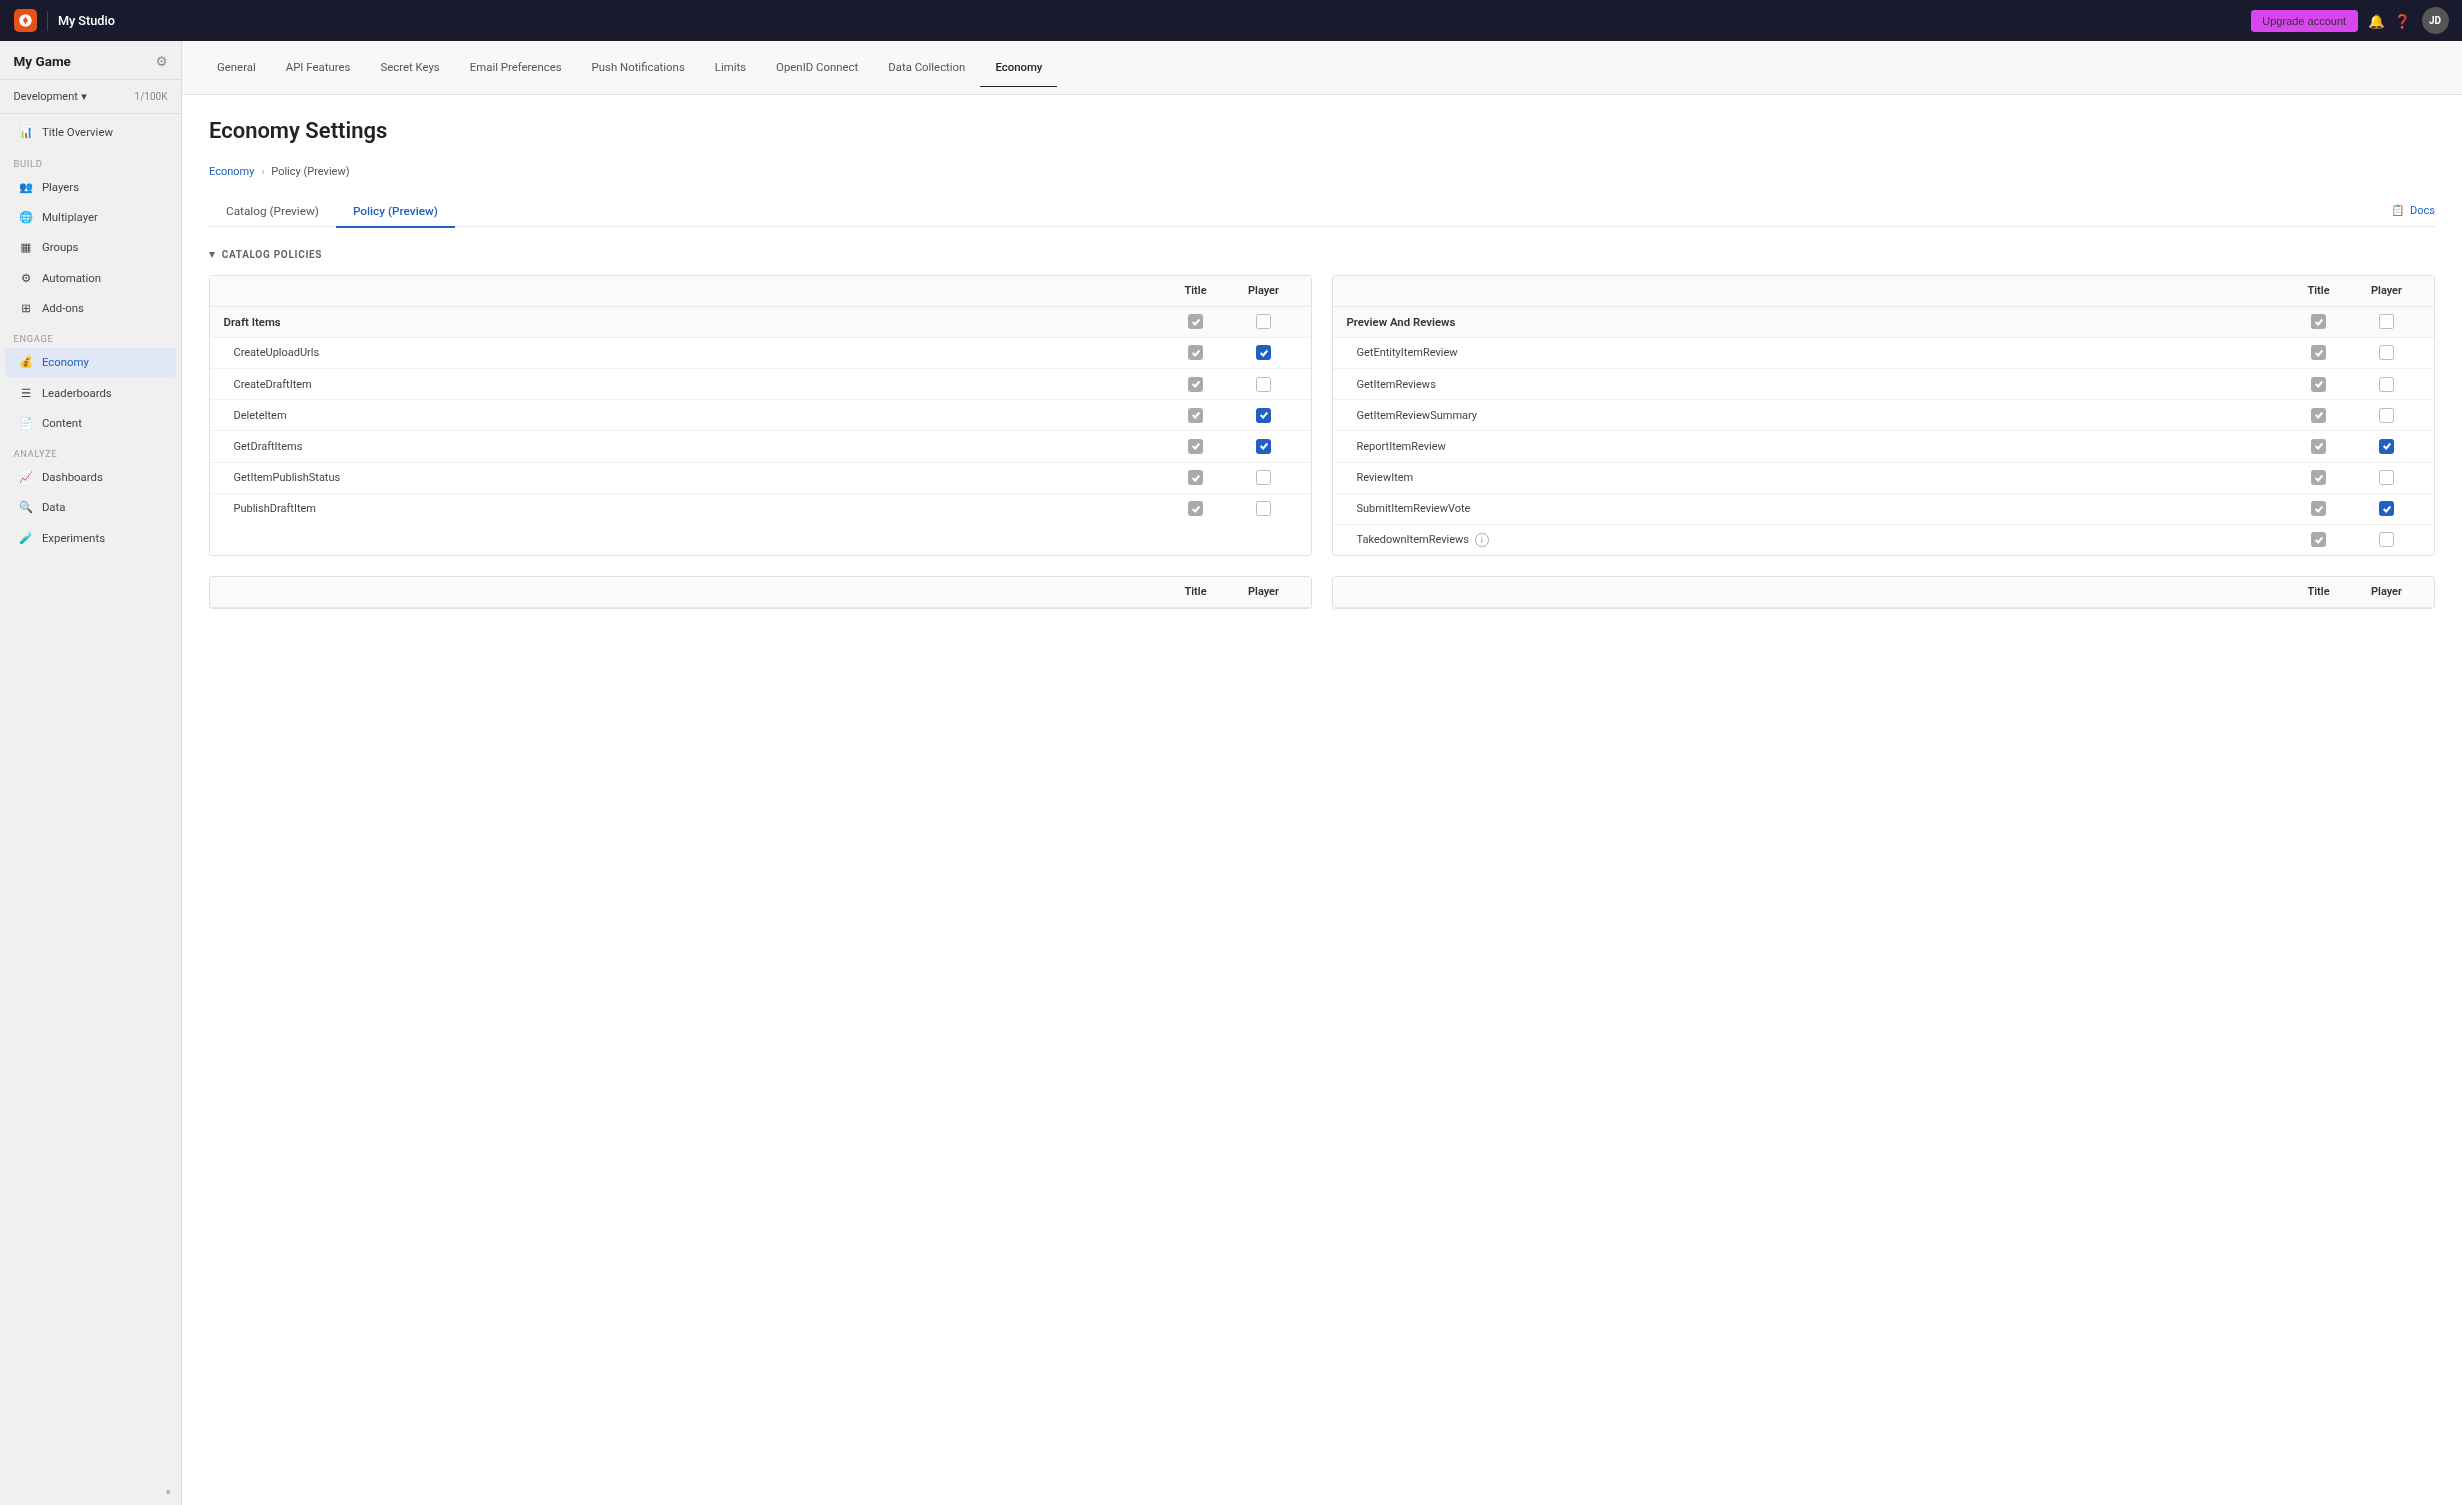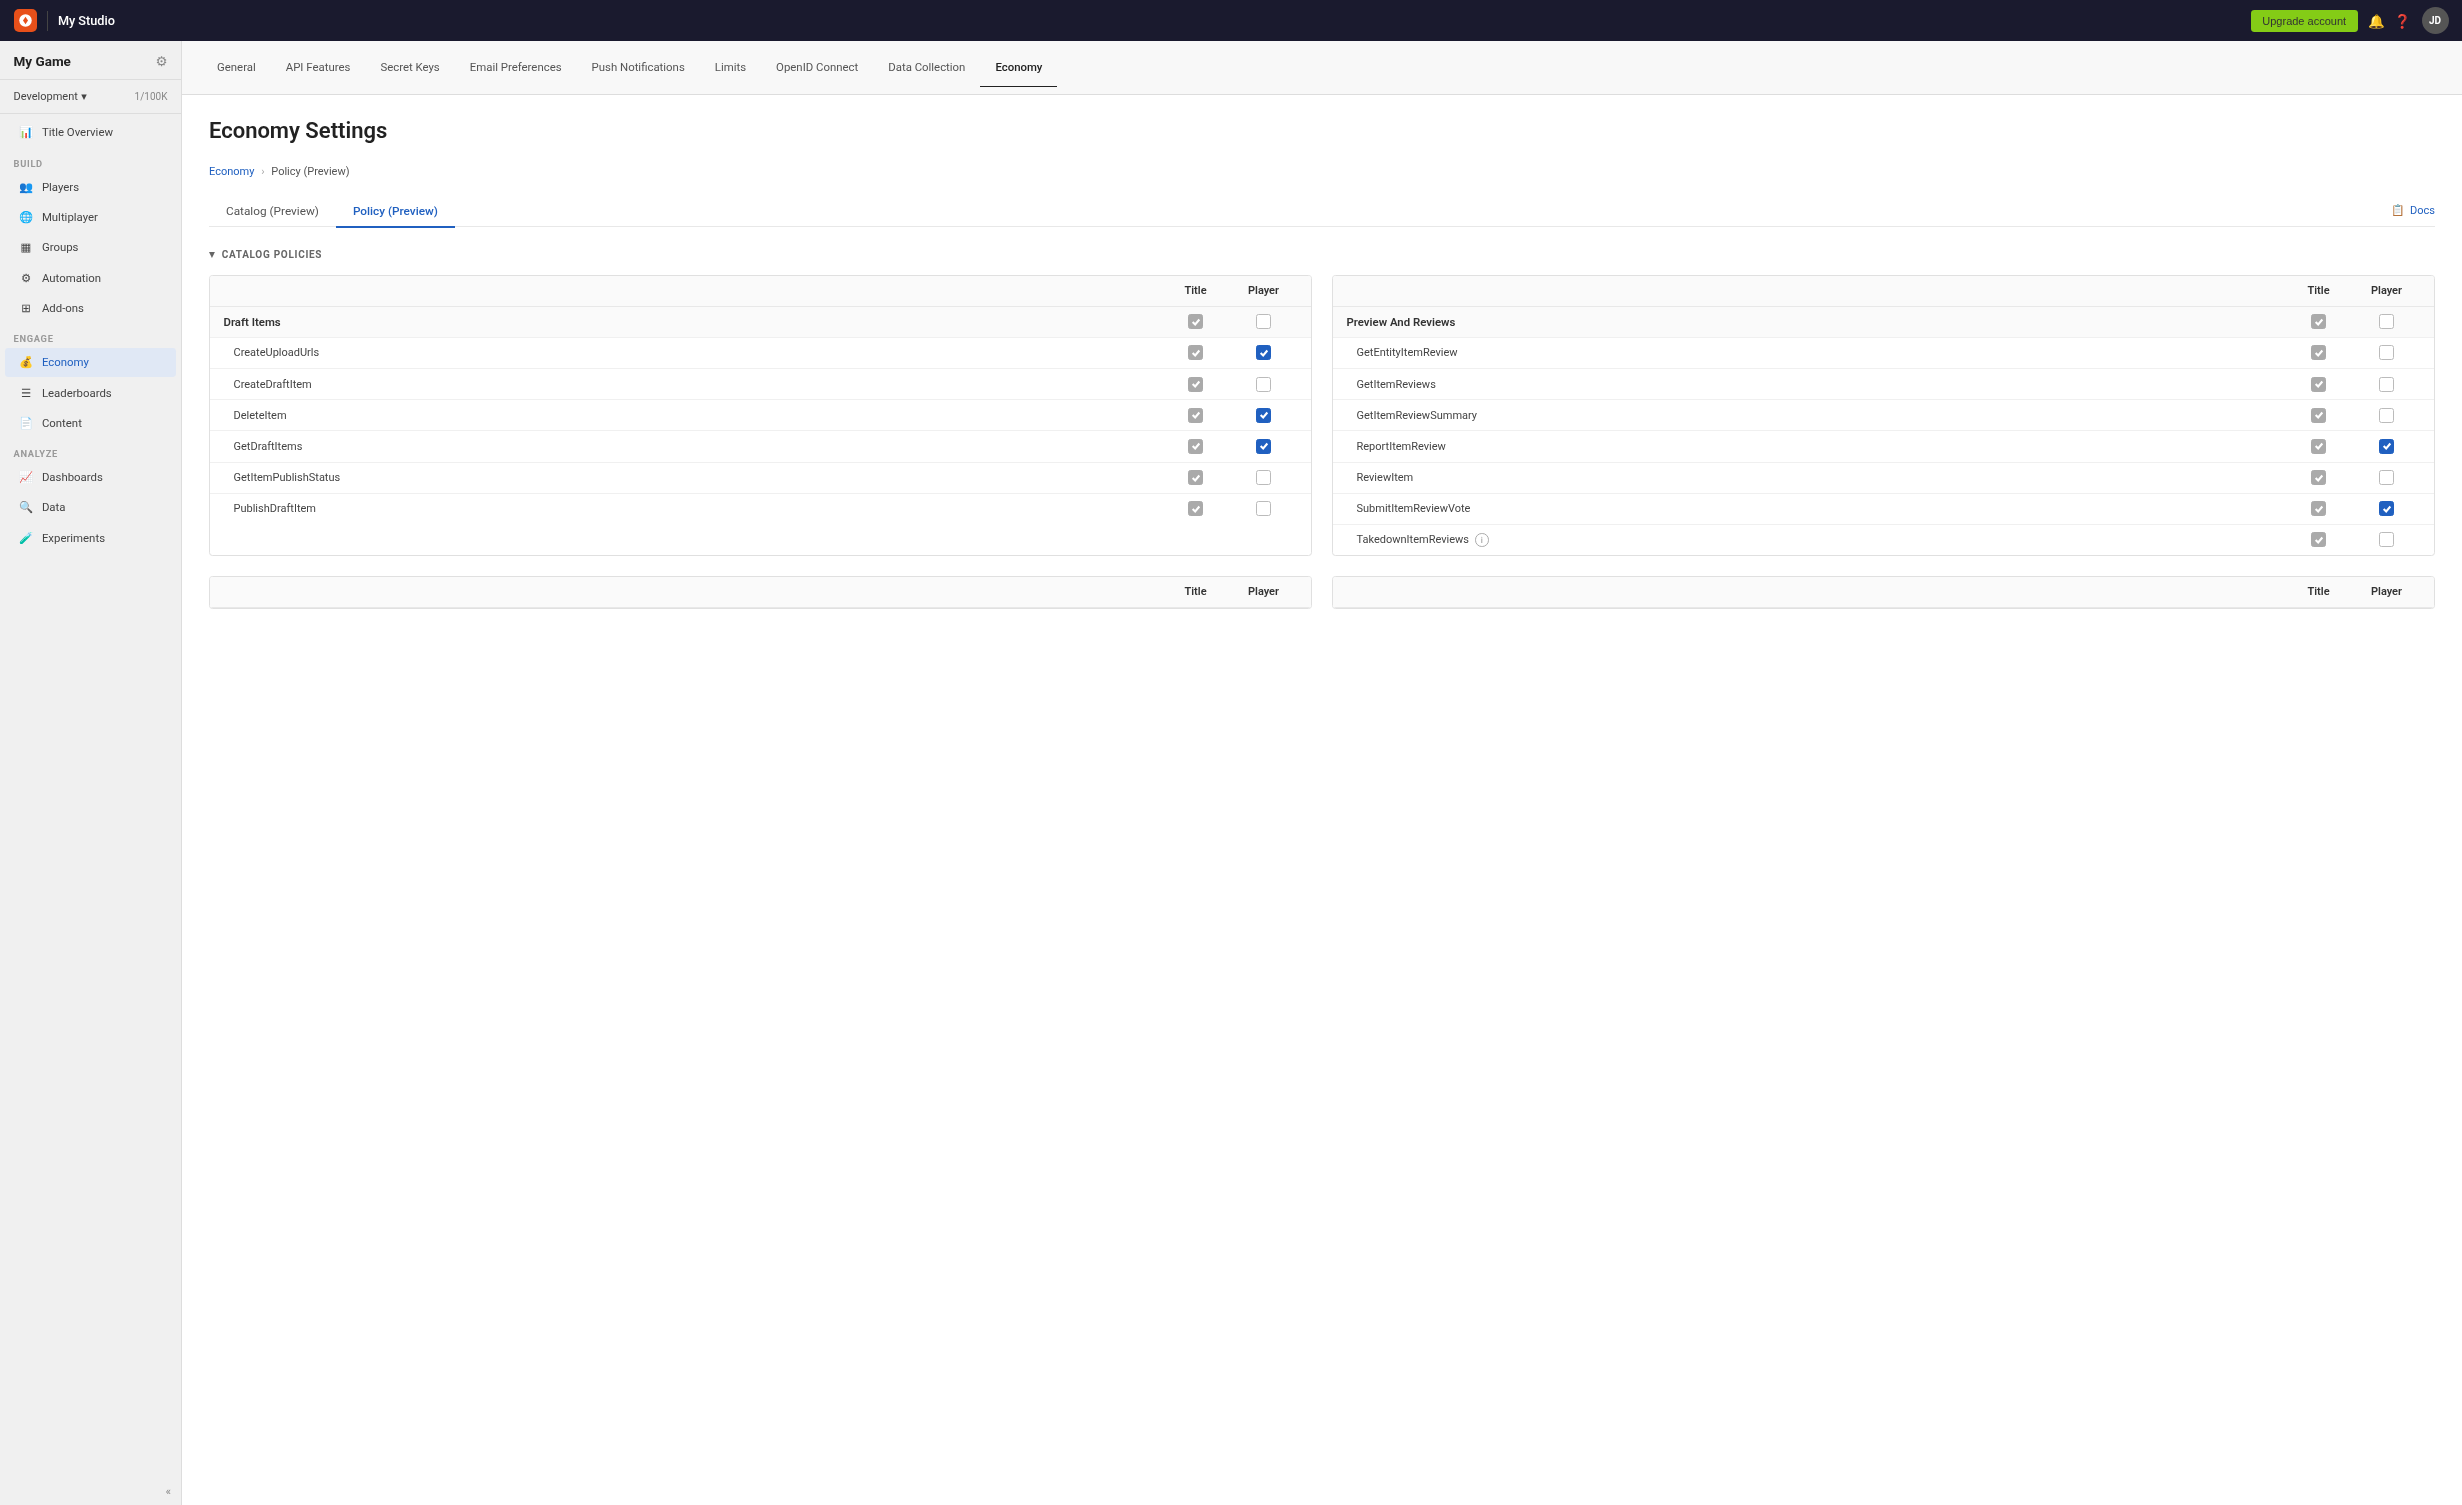--- a/index.html
+++ b/index.html
@@ -8,37 +8,37 @@
     
     .topbar {
       display: flex; align-items: center; background: #1a1a2e; height: 41px; padding: 0 13.5px;
       color: white; gap: 10px;
     }
     .topbar-logo { width: 23.6px; height: 23.6px; background: #e8501a; border-radius: 5px; display: flex; align-items: center; justify-content: center; }
     .topbar-logo svg { width: 15px; height: 15px; fill: white; }
     .topbar-divider { width: 0.8px; height: 20px; background: #444; }
     .topbar-title { font-size: 12.7px; font-weight: 500; color: white; }
     .topbar-right { margin-left: auto; display: flex; align-items: center; gap: 10px; }
-    .upgrade-btn { background: #84cc16; color: #333; border: none; border-radius: 3.4px; padding: 5px 11.8px; font-size: 11px; cursor: pointer; font-weight: 500; }
+    .upgrade-btn { background: #d946ef; color: #333; border: none; border-radius: 3.4px; padding: 5px 11.8px; font-size: 11px; cursor: pointer; font-weight: 500; }
     .topbar-icon { color: #ccc; font-size: 13.5px; cursor: pointer; }
     .avatar { width: 27px; height: 27px; border-radius: 50%; background: #555; display: flex; align-items: center; justify-content: center; font-size: 10px; font-weight: 700; color: white; cursor: pointer; }
 
     
     .layout { display: flex; height: calc(100vh - 41px); }
 
     
     .sidebar { width: 182px; background: #f0f0f0; border-right: 0.8px solid #ddd; display: flex; flex-direction: column; overflow-y: auto; flex-shrink: 0; }
     .sidebar-game { display: flex; align-items: center; justify-content: space-between; padding: 11.8px 13.5px 6.8px; }
     .sidebar-game-name { font-size: 13.5px; font-weight: 700; color: #222; }
     .gear-icon { color: #888; cursor: pointer; font-size: 13.5px; }
     .sidebar-divider { height: 0.8px; background: #ddd; margin: 3.4px 0; }
     .env-selector { display: flex; align-items: center; justify-content: space-between; padding: 6.8px 13.5px; font-size: 11px; color: #444; cursor: pointer; }
     .env-name { display: flex; align-items: center; gap: 3.4px; }
     .env-count { font-size: 10px; color: #888; margin-left: 8px; }
-    .sidebar-section-label { font-size: 9.3px; font-weight: 700; color: #999; padding: 10px 13.5px 3.4px; letter-spacing: 0.7px; text-transform: uppercase; }
+    .sidebar-section-label { font-size: 9.3px; font-weight: 400; color: #999; padding: 10px 13.5px 3.4px; letter-spacing: 0.7px; text-transform: uppercase; }
     .sidebar-item { display: flex; align-items: center; gap: 8.4px; padding: 6.8px 13.5px; cursor: pointer; color: #444; font-size: 11.4px; border-radius: 3.4px; margin: 0.8px 5px; }
     .sidebar-item.active { background: #e0e8f5; color: #2060c0; }
     .sidebar-item-icon { width: 15px; height: 15px; display: flex; align-items: center; justify-content: center; flex-shrink: 0; }
     .sidebar-collapse { display: flex; align-items: center; justify-content: flex-end; padding: 6.8px 10px; margin-top: auto; cursor: pointer; color: #888; }
 
     
     .main { flex: 1; display: flex; flex-direction: column; overflow: hidden; background: white; }
 
     
     .nav-tabs { display: flex; align-items: center; background: #f8f8f8; border-bottom: 0.8px solid #ddd; padding: 7px 20px; gap: 0; }

